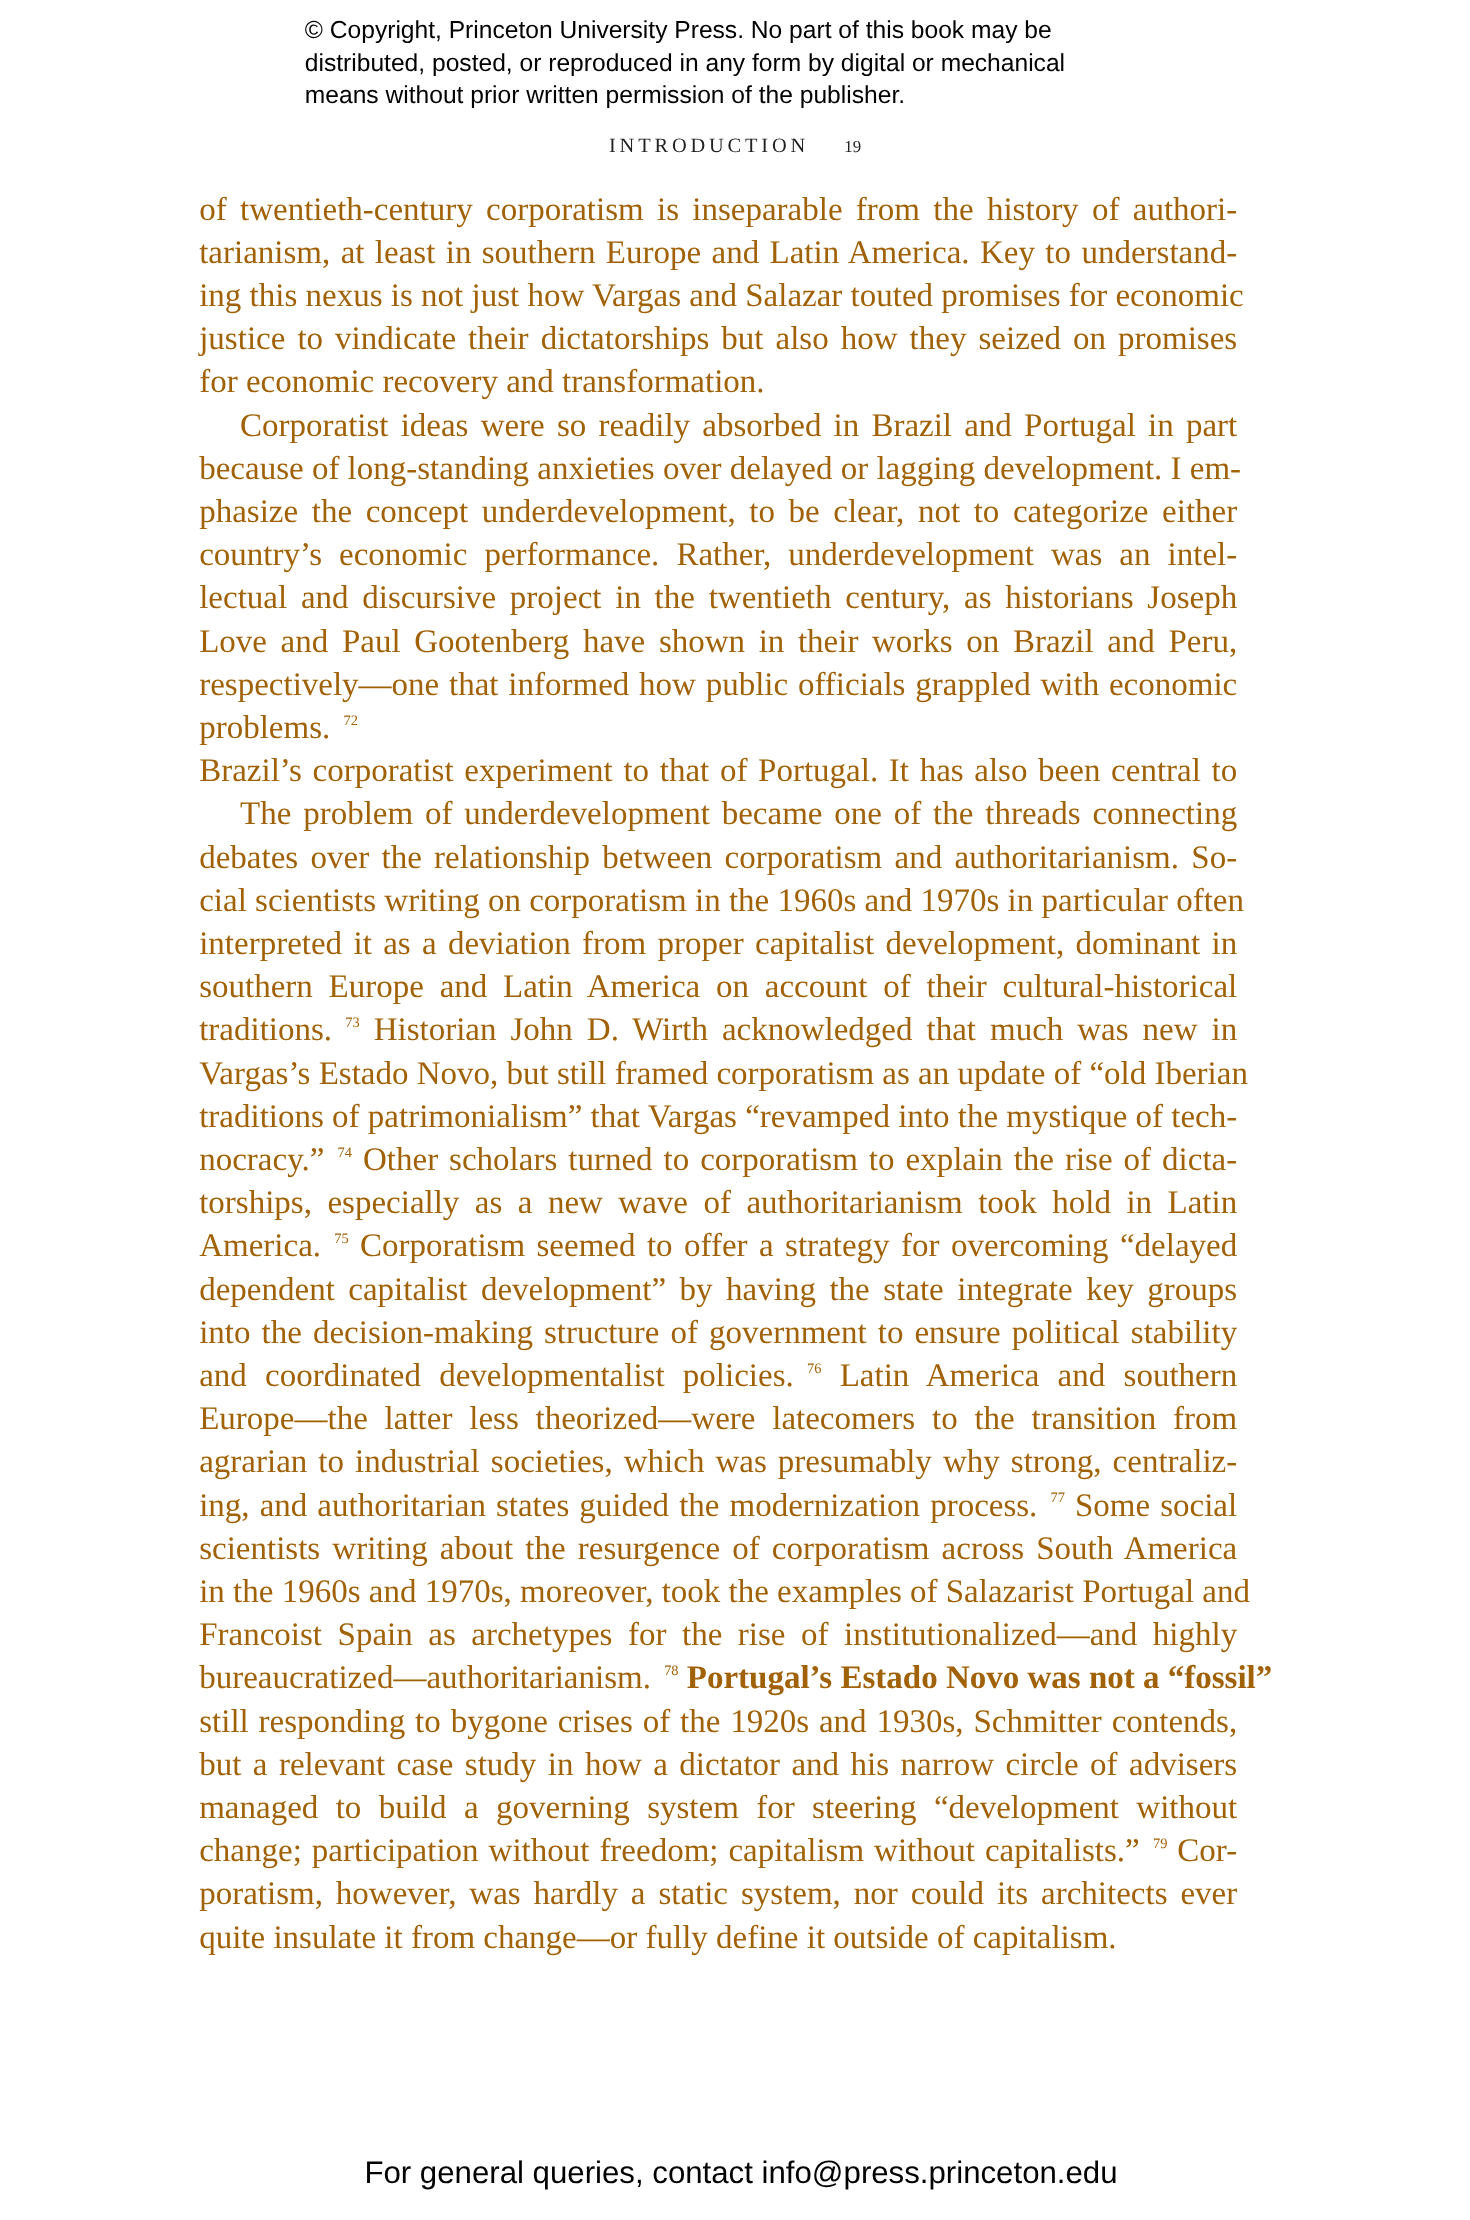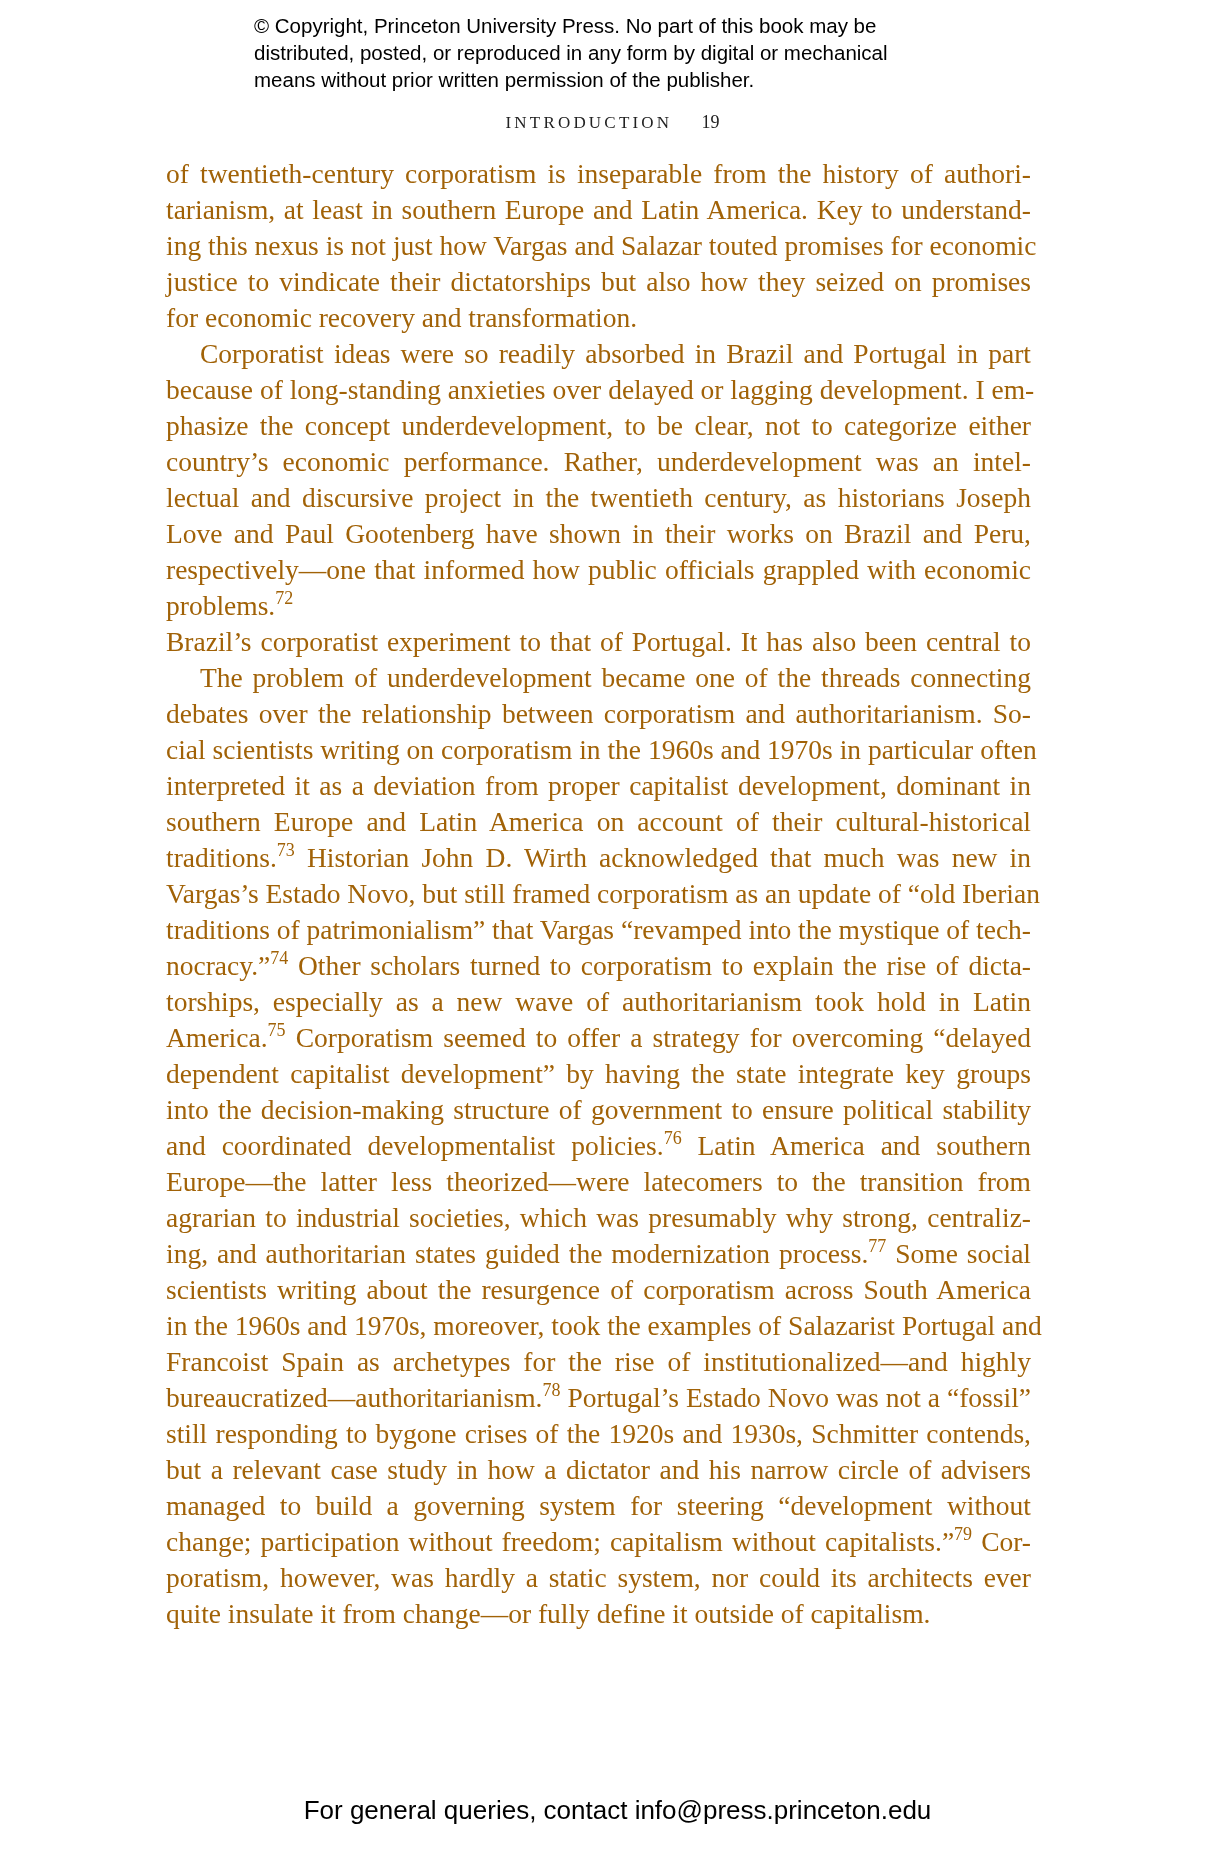--- a/index.html
+++ b/index.html
@@ -30,21 +30,21 @@
       top: 112px;
       left: 0;
       width: 1225px;
       text-align: center;
       font-family: "Liberation Serif", serif;
       font-size: 17px;
       color: #222;
       letter-spacing: 3px;
     }
     .running-head .title { letter-spacing: 3.2px; }
-    .running-head .pgnum { margin-left: 22px; letter-spacing: 0; font-size: 18px; }
+    .running-head .pgnum { margin-left: 22px; letter-spacing: 0; font-size: 14px; }
     .body-text {
       position: absolute;
       left: 166px;
       top: 156px;
       width: 865px;
       font-family: "Liberation Serif", serif;
       font-size: 27.5px;
       line-height: 36px;
       color: #a16207;
     }
@@ -53,24 +53,24 @@
       white-space: nowrap;
       text-align: justify;
       text-align-last: justify;
       height: 36px;
     }
     .line.last {
       text-align-last: left;
     }
     .line.indent { padding-left: 34px; }
     sup.fn {
-      font-size: 18px;
+      font-size: 12px;
       line-height: 0;
       vertical-align: 11px;
-      margin-left: 0;
+      margin-left: 11px;
     }
     .footer {
       position: absolute;
       top: 1795px;
       left: 0;
       width: 1225px;
       text-align: center;
       font-family: "Liberation Sans", sans-serif;
       font-size: 26px;
       color: #000;
@@ -125,21 +125,21 @@
       <span class="line"><span>America.</span><sup class="fn">75</sup><span style="white-space: pre;"> Corporatism seemed to offer a strategy for overcoming “delayed</span></span>
       <span class="line"><span>dependent capitalist development” by having the state integrate key groups</span></span>
       <span class="line"><span>into the decision-making structure of government to ensure political stability</span></span>
       <span class="line"><span>and coordinated developmentalist policies.</span><sup class="fn">76</sup><span style="white-space: pre;"> Latin America and southern</span></span>
       <span class="line"><span>Europe—the latter less theorized—were latecomers to the transition from</span></span>
       <span class="line"><span>agrarian to industrial societies, which was presumably why strong, centraliz-</span></span>
       <span class="line"><span>ing, and authoritarian states guided the modernization process.</span><sup class="fn">77</sup><span style="white-space: pre;"> Some social</span></span>
       <span class="line"><span>scientists writing about the resurgence of corporatism across South America</span></span>
       <span class="line"><span>in the 1960s and 1970s, moreover, took the examples of Salazarist Portugal and</span></span>
       <span class="line"><span>Francoist Spain as archetypes for the rise of institutionalized—and highly</span></span>
-      <span class="line"><span>bureaucratized—authoritarianism.</span><sup class="fn">78</sup><span style="white-space: pre;"> Portugal’s Estado Novo was not a “fossil”</span></span>
+      <span class="line"><span>bureaucratized—authoritarianism.</span><sup class="fn">78</sup><span style="white-space: pre; font-weight: bold;"> Portugal’s Estado Novo was not a “fossil”</span></span>
       <span class="line"><span>still responding to bygone crises of the 1920s and 1930s, Schmitter contends,</span></span>
       <span class="line"><span>but a relevant case study in how a dictator and his narrow circle of advisers</span></span>
       <span class="line"><span>managed to build a governing system for steering “development without</span></span>
       <span class="line"><span>change; participation without freedom; capitalism without capitalists.”</span><sup class="fn">79</sup><span style="white-space: pre;"> Cor-</span></span>
       <span class="line"><span>poratism, however, was hardly a static system, nor could its architects ever</span></span>
       <span class="line last"><span>quite insulate it from change—or fully define it outside of capitalism.</span></span>
     </div>
   </div>
 
 <div class="footer">For general queries, contact info@press.princeton.edu</div>

